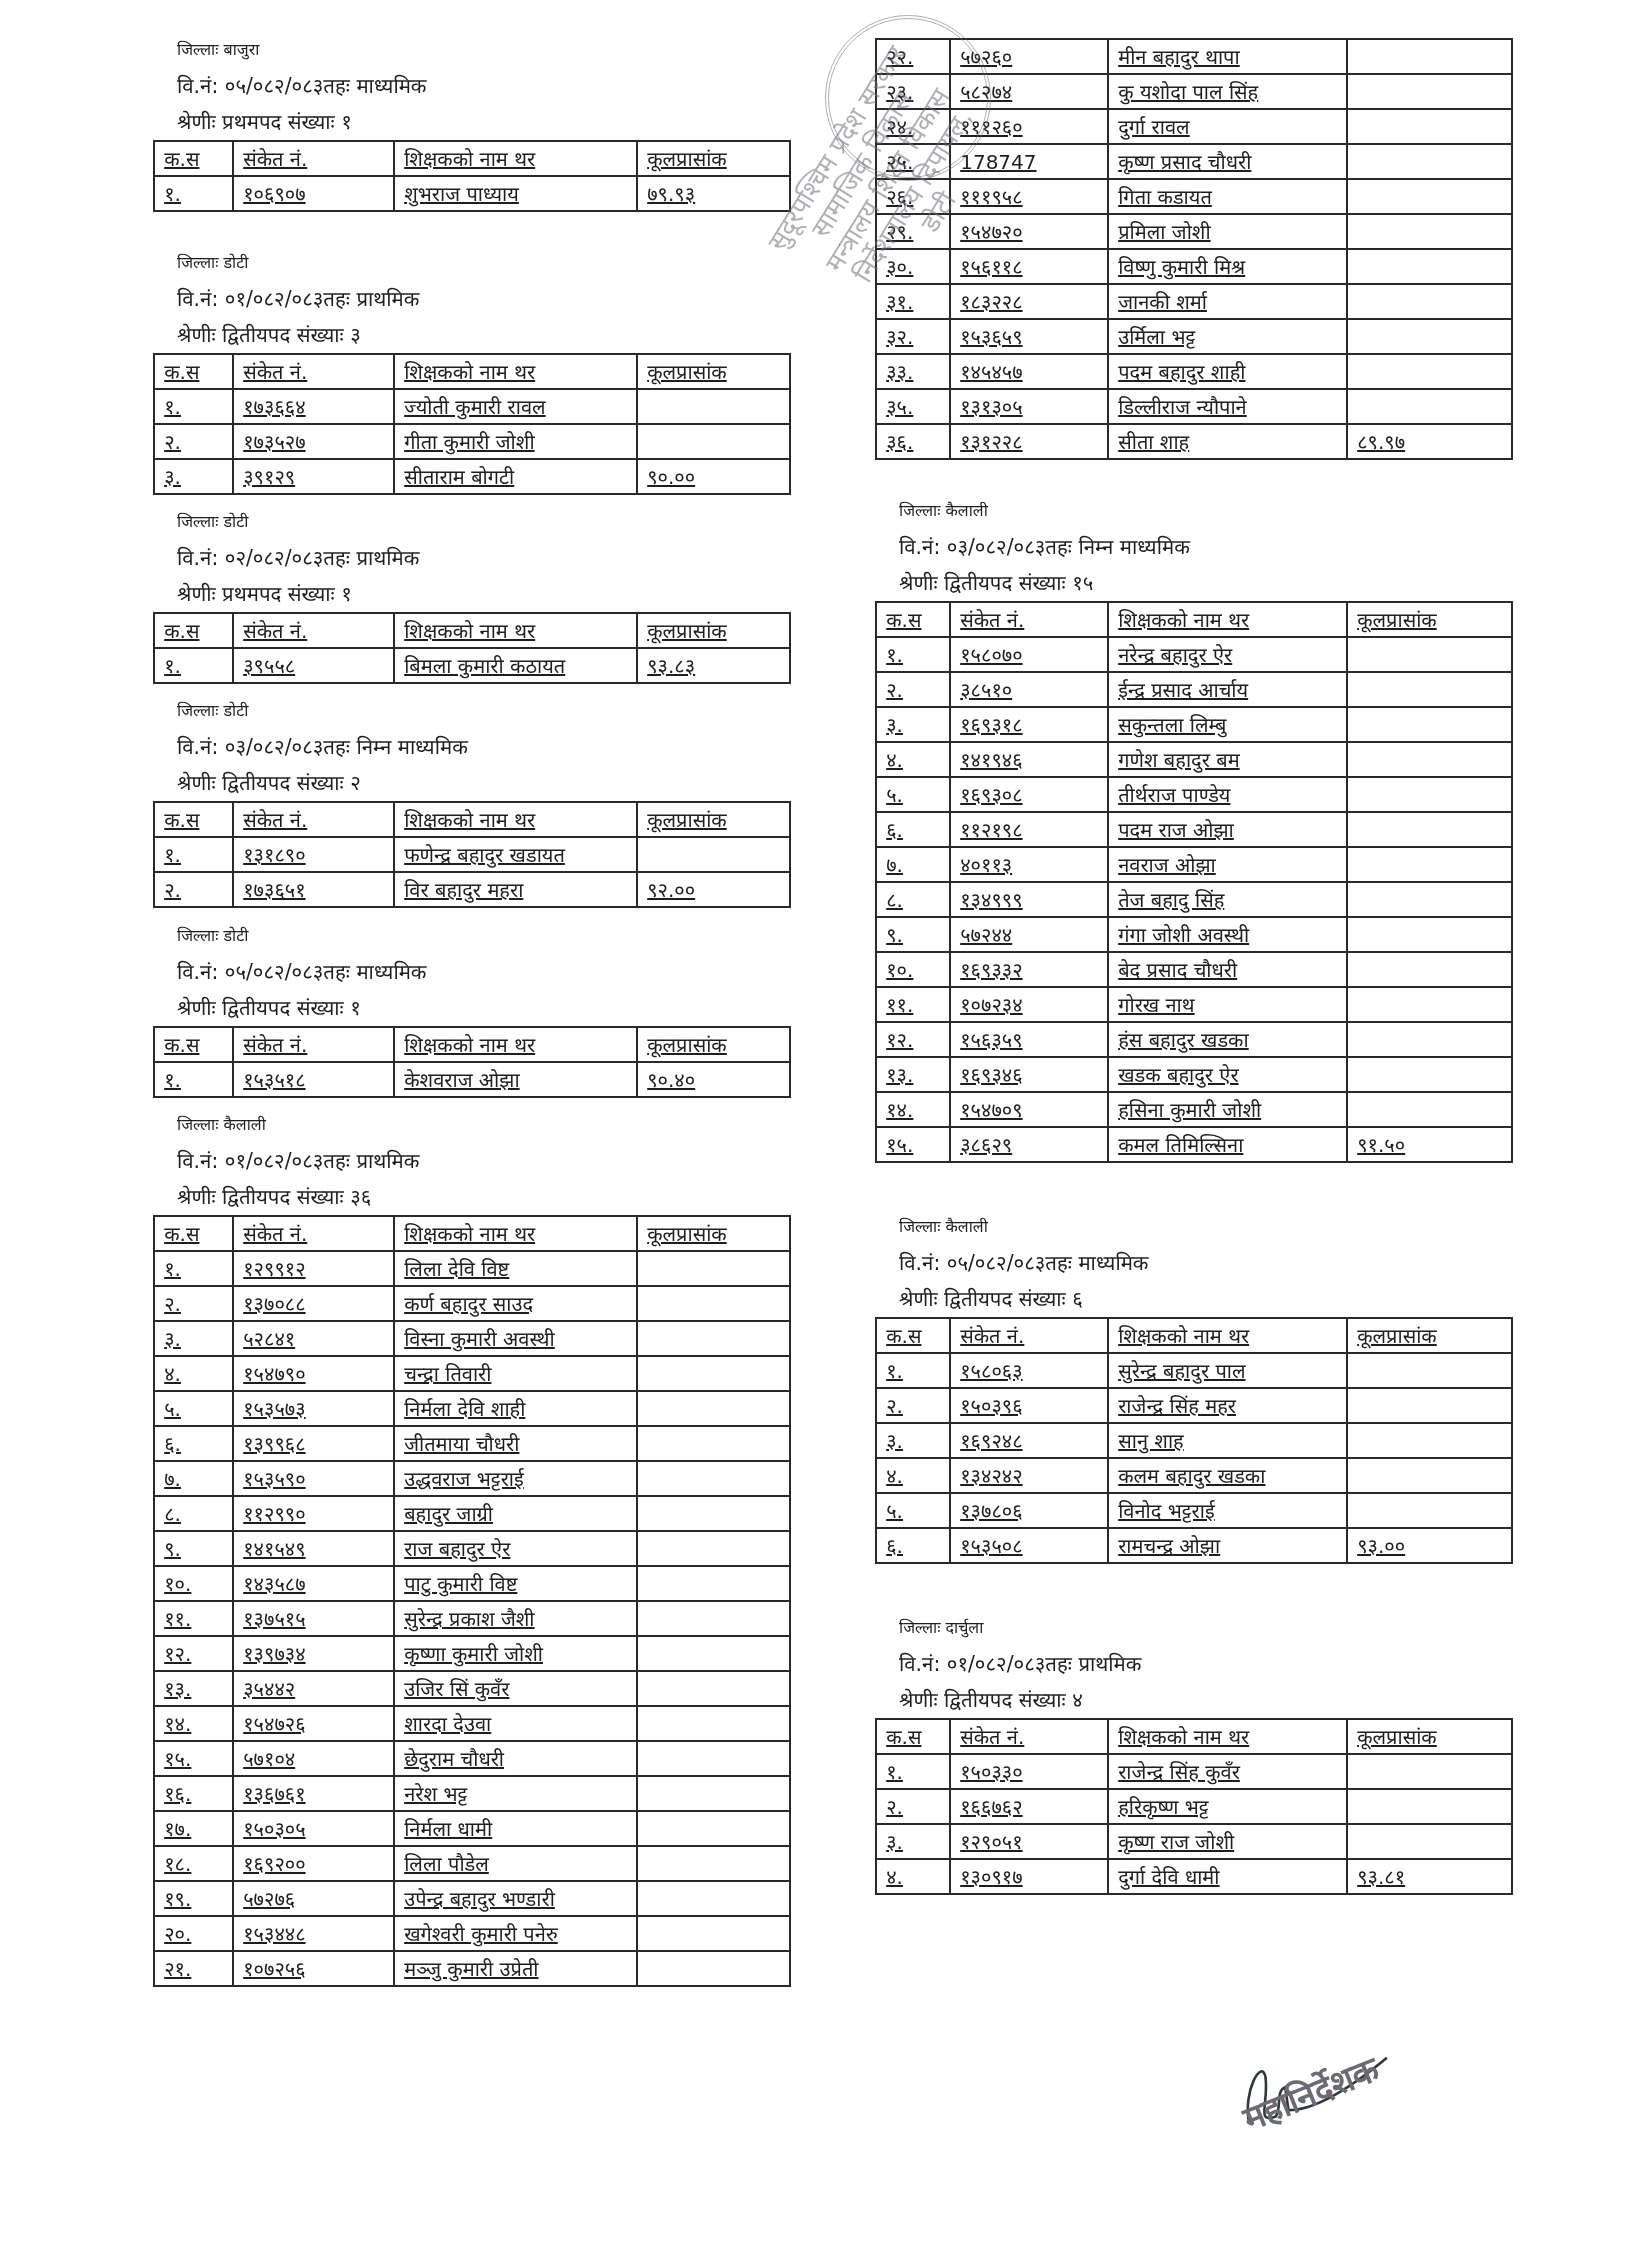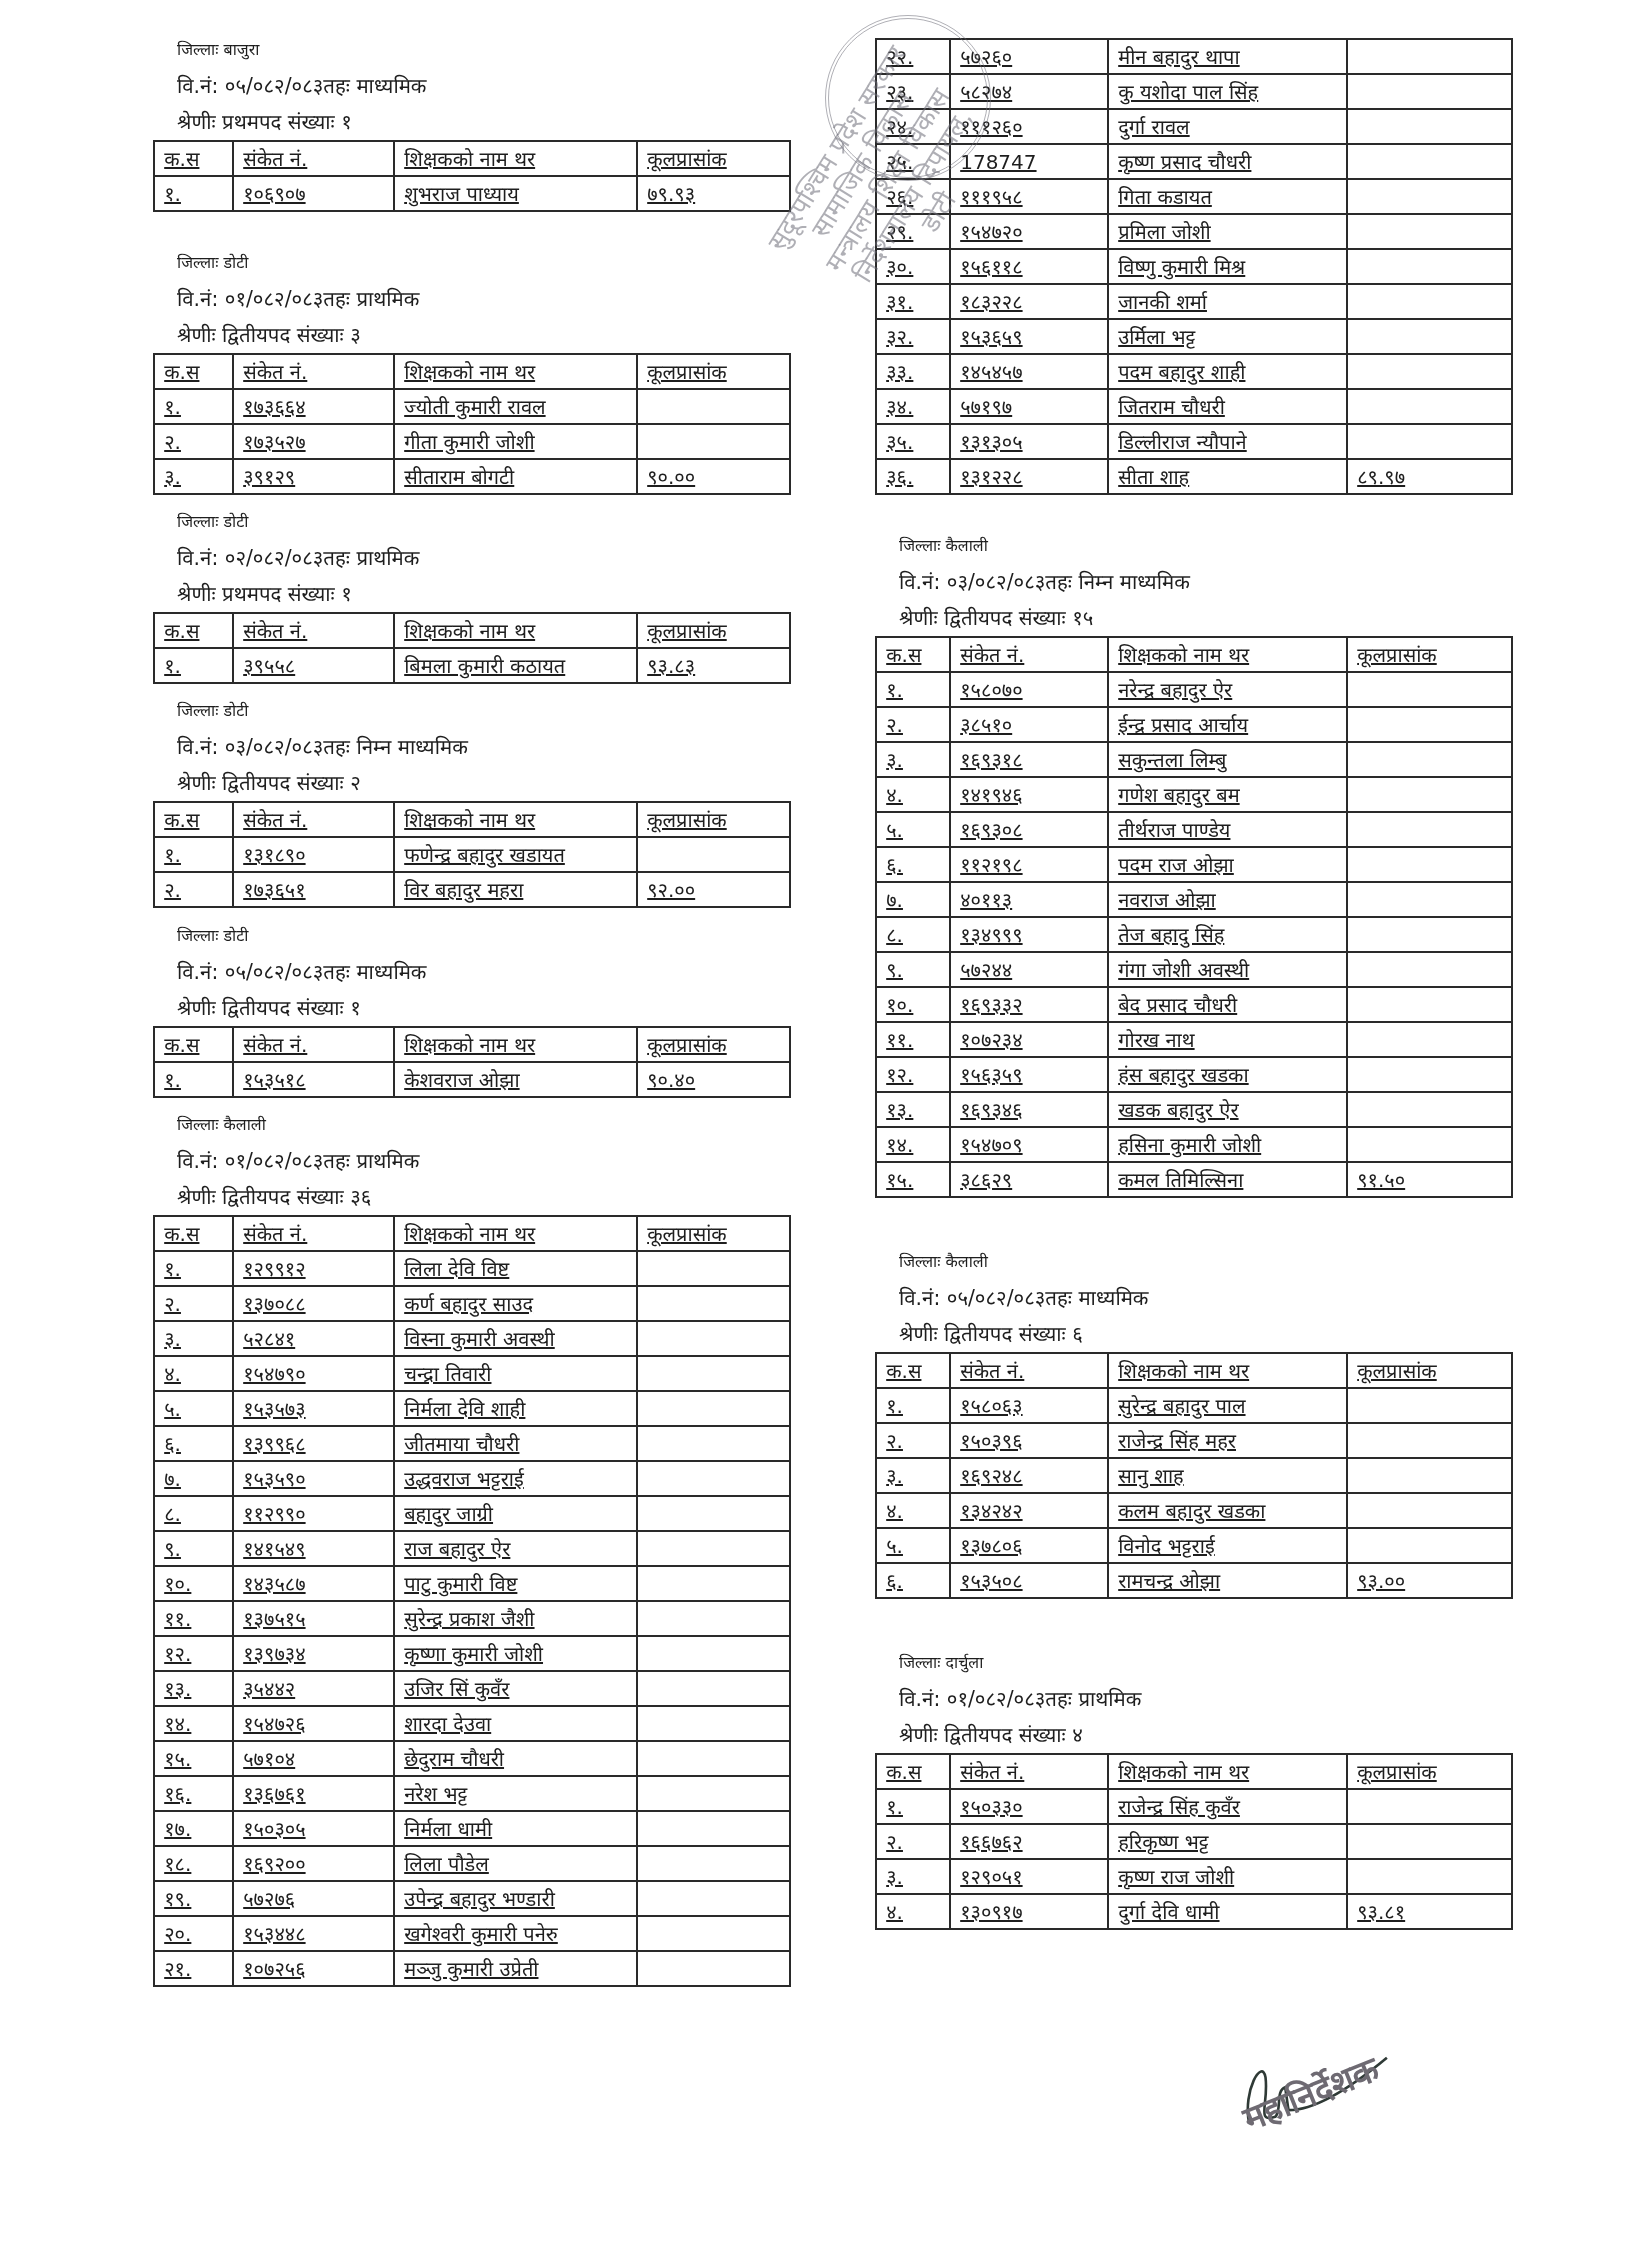--- a/index.html
+++ b/index.html
@@ -577,26 +577,20 @@
             <td>उर्मिला भट्ट</td>
             <td></td>
           </tr>
           <tr>
             <td>३३.</td>
             <td>१४५४५७</td>
             <td>पदम बहादुर शाही</td>
             <td></td>
           </tr>
           <tr>
-            <td>३४.</td>
-            <td>५७१९७</td>
-            <td>जितराम चौधरी</td>
-            <td></td>
-          </tr>
-          <tr>
             <td>३५.</td>
             <td>१३१३०५</td>
             <td>डिल्लीराज न्यौपाने</td>
             <td></td>
           </tr>
           <tr>
             <td>३६.</td>
             <td>१३१२२८</td>
             <td>सीता शाह</td>
             <td>८९.९७</td>

